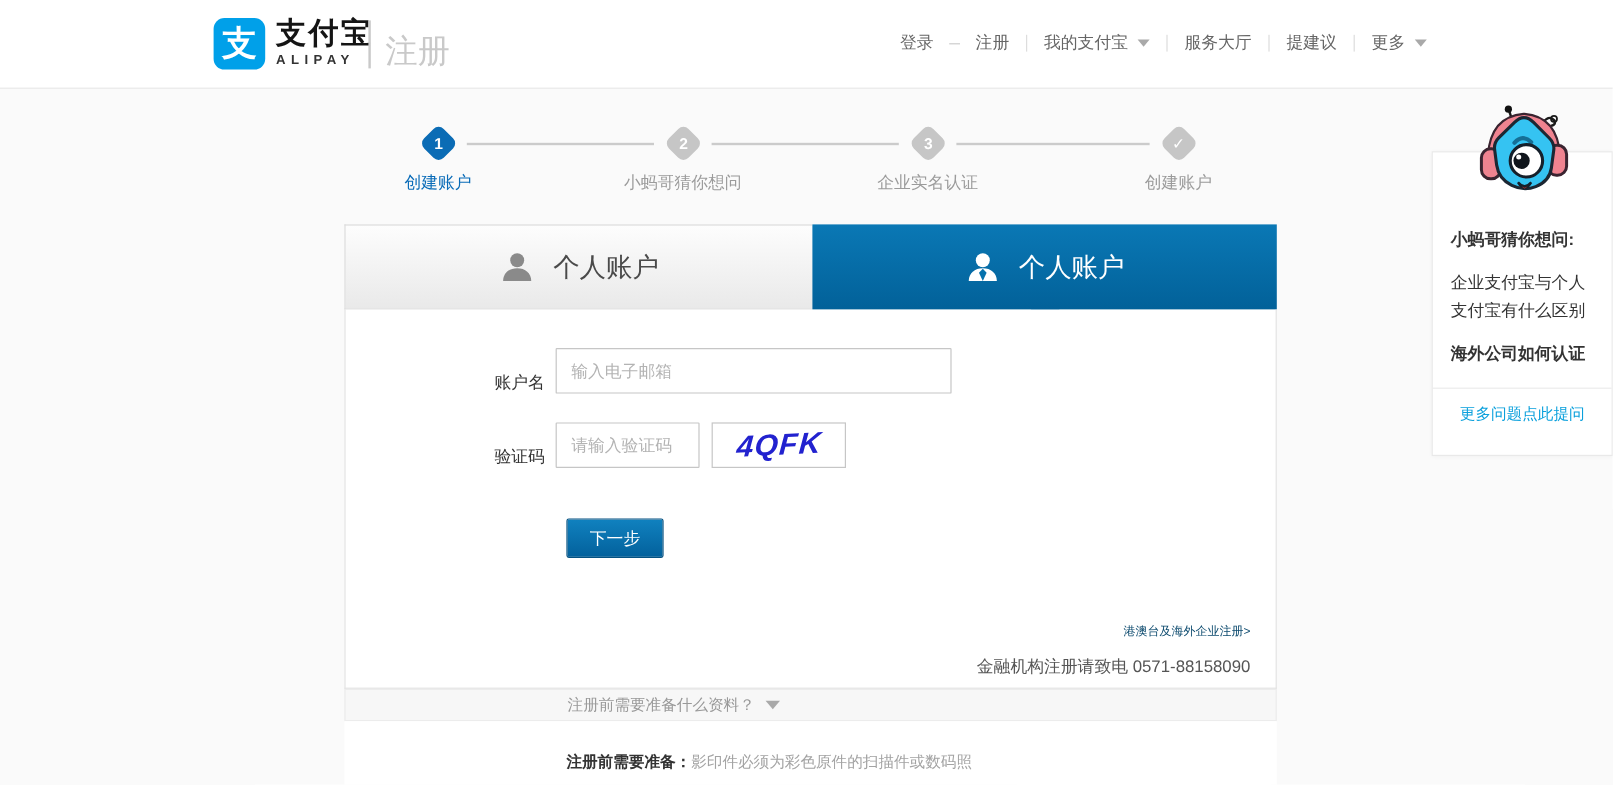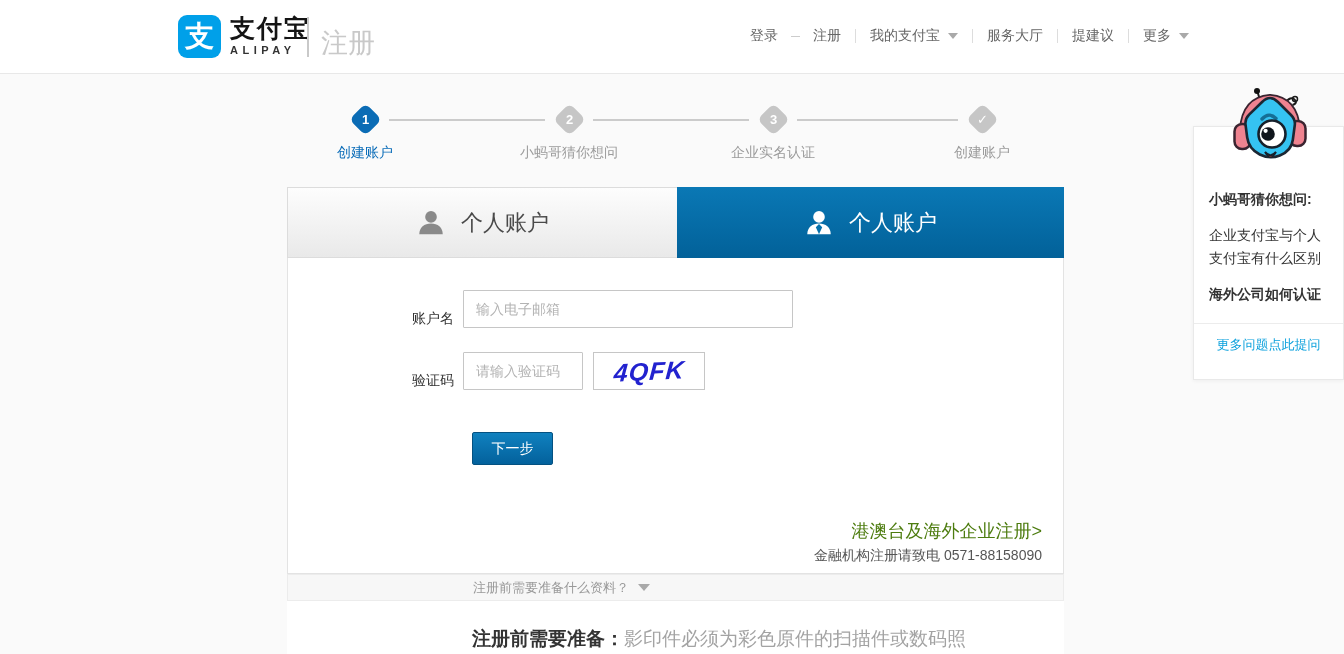--- a/index.html
+++ b/index.html
@@ -56,27 +56,27 @@
     background:#fff; outline:none; border-radius:1px; }
   .txt-input::placeholder { color:#b3b3b3; }
   .w-wide { width:330px; } .w-small { width:120px; }
   .captcha-box { width:112px; height:38px; border:1px solid #c6c6c6; margin-left:10px; background:#fff;
     display:flex; align-items:center; justify-content:center; cursor:pointer; }
   .captcha-text { font-size:25px; font-weight:bold; font-style:italic; color:#2222cf;
     letter-spacing:1px; transform:skewX(-7deg) rotate(-3deg); }
   .next-btn { position:absolute; left:184px; top:174px; width:81px; height:33px;
     background:linear-gradient(#1081bf,#03619c); border:1px solid #045181; border-radius:2px;
     color:#fff; font-size:14px; cursor:pointer; }
-  .overseas-link { position:absolute; right:21px; top:261px; color:#4d7c0f; font-size:18px; text-decoration:none; }
+  .overseas-link { position:absolute; right:21px; top:261px; color:#0c4a6e; font-size:10px; text-decoration:none; }
   .finance-note { position:absolute; right:21px; top:289px; color:#555; font-size:14px; }
   .prep-bar { height:27px; background:#f7f7f7; border:1px solid #ececec; display:flex; align-items:center;
     padding-left:185px; font-size:13px; color:#999; cursor:pointer; }
   .prep-caret { display:inline-block; width:0; height:0; border-left:6px solid transparent;
     border-right:6px solid transparent; border-top:7px solid #a9a9a9; margin-left:9px; }
-  .prep-content { background:#fff; height:54px; padding:25px 0 0 185px; font-size:19px; }
+  .prep-content { background:#fff; height:54px; padding:25px 0 0 185px; font-size:13px; }
   .prep-strong { color:#333; font-weight:bold; }
   .prep-rest { color:#a3a3a3; }
 
   
   .help-card { position:absolute; left:1193px; top:52px; width:151px; height:254px; background:#fff;
     border:1px solid #e9e9e9; box-shadow:0 1px 4px rgba(0,0,0,0.05); }
   .robot { position:absolute; top:-43px; left:37px; width:78px; height:88px; }
   .help-title { margin:64px 15px 0; font-size:14px; font-weight:bold; color:#333; }
   .help-q { display:block; margin:15px 15px 0; font-size:14px; color:#333; line-height:23px;
     text-decoration:none; cursor:pointer; }

